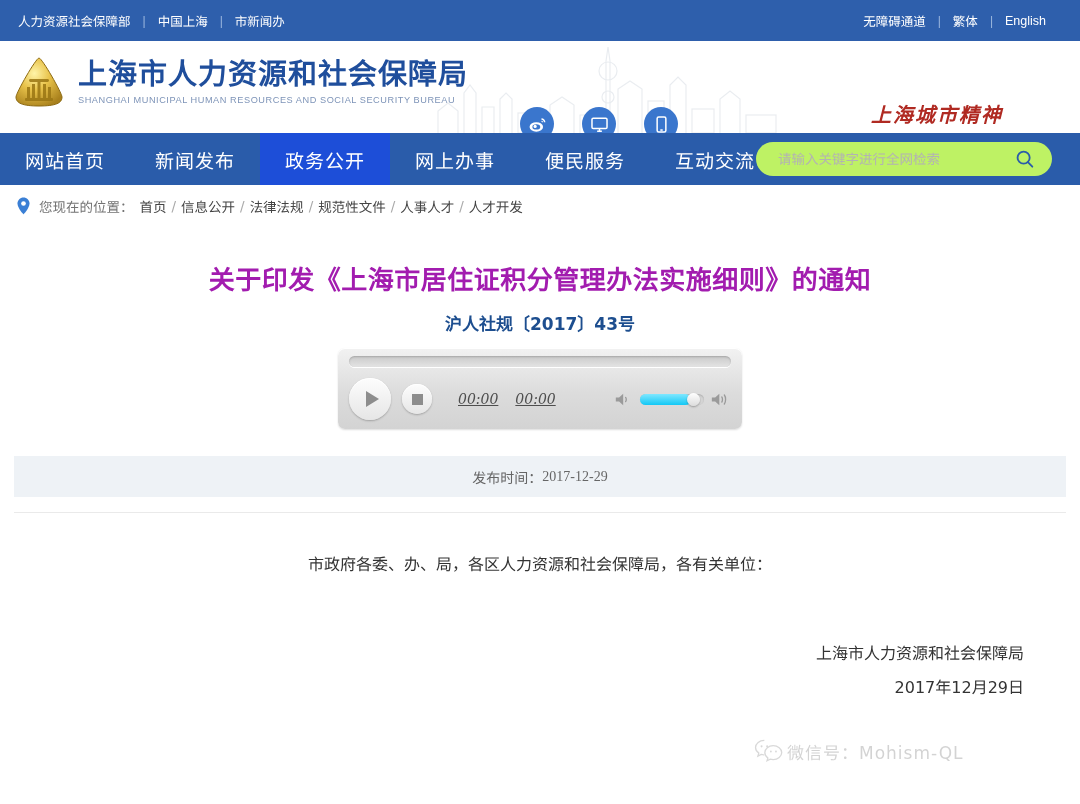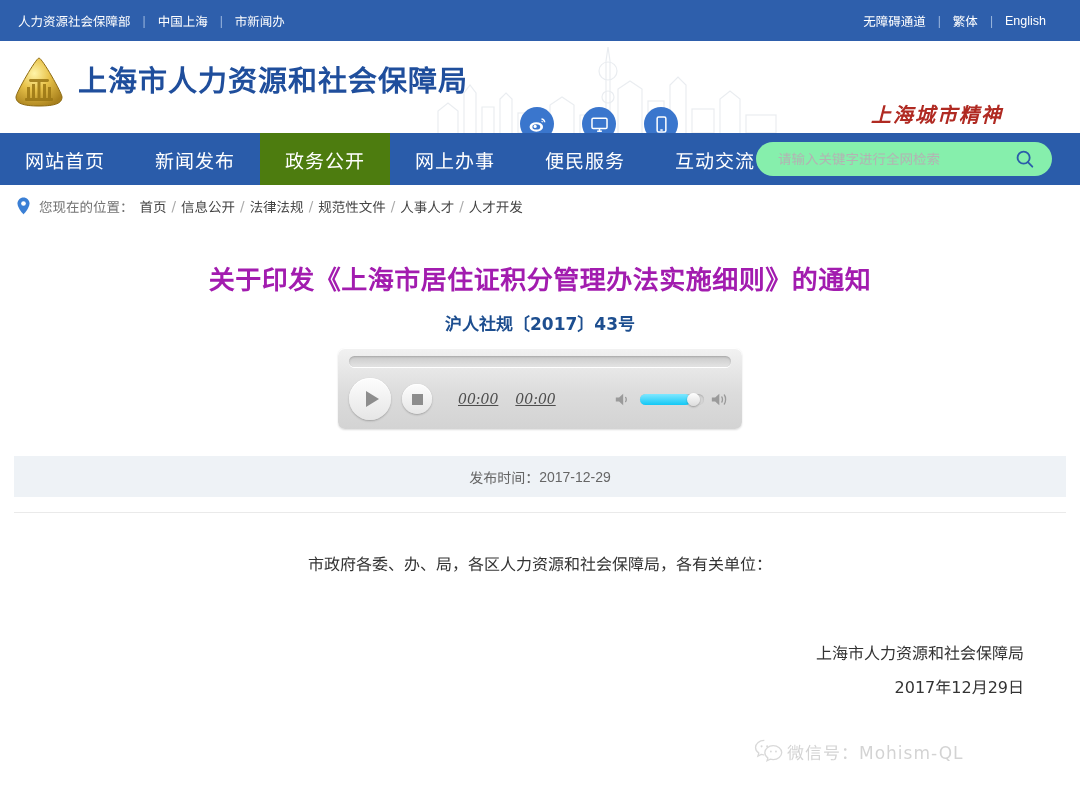--- a/index.html
+++ b/index.html
@@ -117,28 +117,28 @@
     align-items: center;
     justify-content: center;
     padding: 0 25px;
     color: #ffffff;
     font-size: 19px;
     text-decoration: none;
     letter-spacing: 1px;
     font-family: "DejaVu Sans", "Liberation Sans", sans-serif;
     cursor: pointer;
   }
-  .nav-item.active { background: #4d7c0f; text-align: center; }
+  .nav-item.active { background: #1d4ed8; text-align: center; }
   .search-box {
     position: absolute;
     right: 28px;
     top: 9px;
     width: 296px;
     height: 34px;
-    background: #86efac;
+    background: #bef264;
     border-radius: 17px;
     display: flex;
     align-items: center;
     padding: 0 14px 0 22px;
   }
   .search-input {
     flex: 1;
     border: none;
     outline: none;
     font-size: 13.5px;
@@ -263,21 +263,21 @@
   
   .date-band {
     margin: 27px 14px 0 14px;
     height: 41px;
     background: #eef2f6;
     display: flex;
     align-items: center;
     justify-content: center;
     font-size: 14px;
     color: #666;
-    font-family: Liberation Sans, sans-serif;
+    font-family: Liberation Serif, serif;
   }
   .divider { margin: 15px 14px 0 14px; border-top: 1px solid #eaeaea; }
 
   
   .body-text {
     padding: 0 48px;
     margin-top: 36px;
     font-family: "DejaVu Sans", "Liberation Sans", sans-serif;
     font-size: 16px;
     color: #333;
@@ -373,20 +373,21 @@
         <rect x="20" y="29" width="3" height="14"></rect>
         <rect x="25.5" y="27" width="3" height="16"></rect>
         <rect x="31" y="29" width="3" height="14"></rect>
         <rect x="36" y="32" width="3" height="11"></rect>
         <rect x="13" y="43" width="28" height="3" rx="1"></rect>
         <rect x="17" y="24" width="20" height="3" rx="1.4"></rect>
       </g>
     </svg>
     <div>
       <div class="logo-text-cn">上海市人力资源和社会保障局</div>
+      <div class="logo-text-en">SHANGHAI MUNICIPAL HUMAN RESOURCES AND SOCIAL SECURITY BUREAU</div>
     </div>
   </div>
 
   <div class="header-icons">
     <div class="hicon">
       <svg width="19" height="19" viewBox="0 0 24 24" fill="#ffffff">
         <ellipse cx="10.5" cy="15" rx="8.5" ry="6"></ellipse>
         <ellipse cx="10.5" cy="15" rx="5" ry="3.4" fill="#3a76cd"></ellipse>
         <circle cx="9" cy="14.4" r="2" fill="#ffffff"></circle>
         <path d="M17 4.2c2.8 0 5 2.3 5 5.1h-1.9c0-1.8-1.4-3.2-3.1-3.2z"></path>

